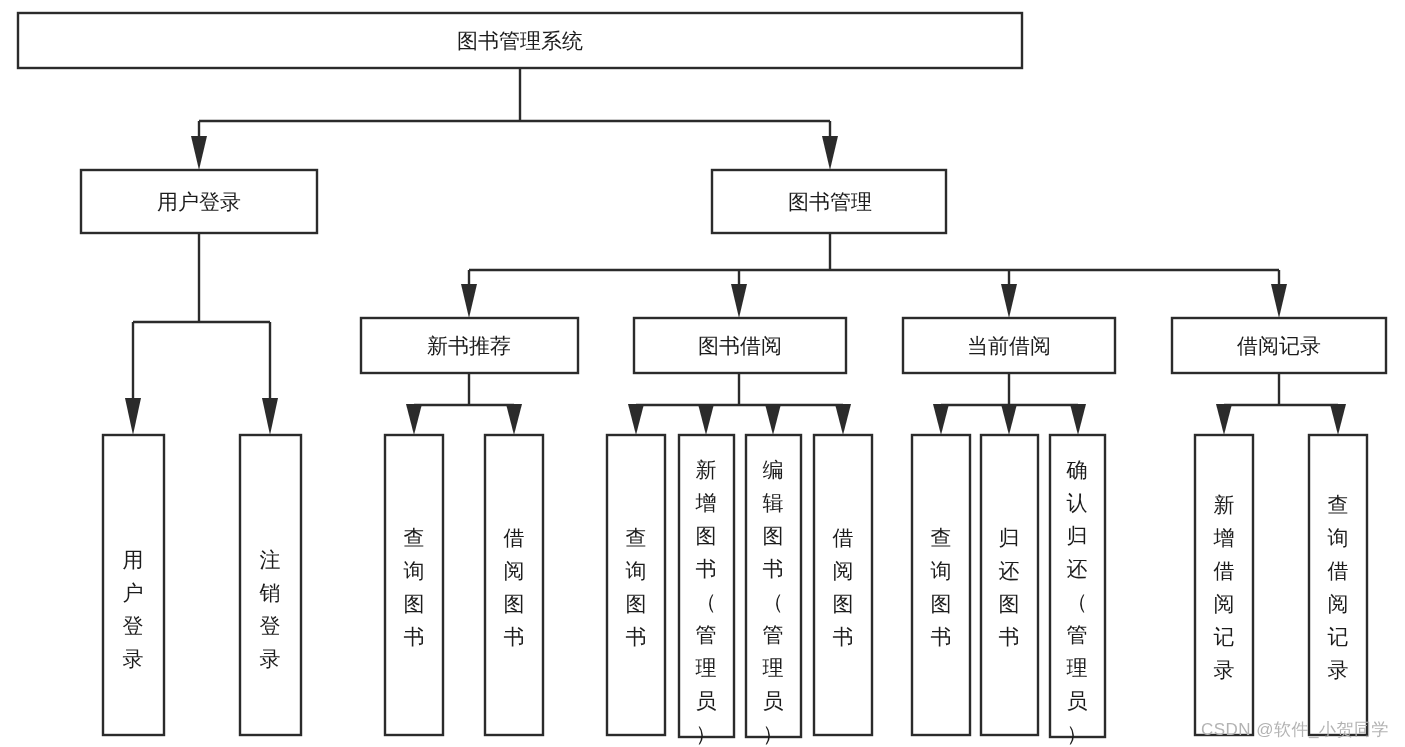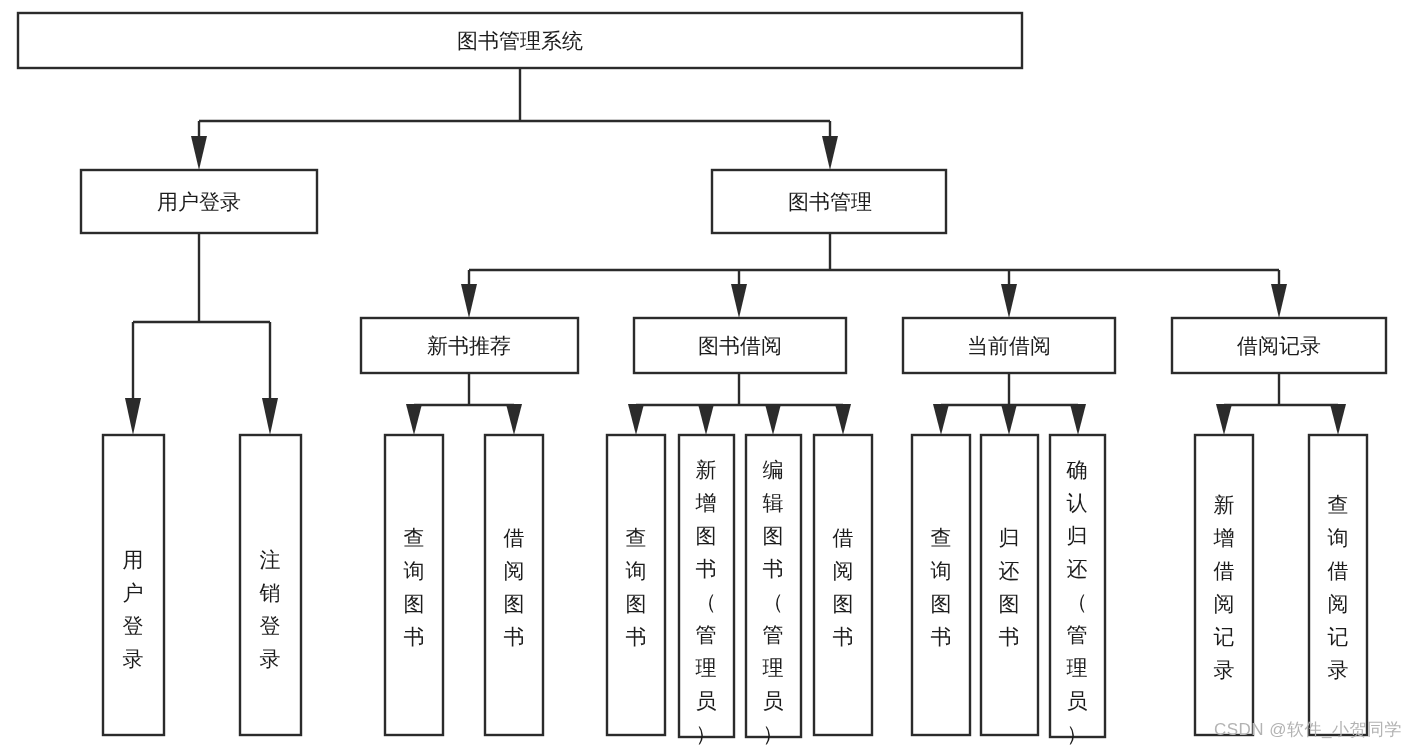--- a/index.html
+++ b/index.html
@@ -50,21 +50,21 @@
     dominant-baseline: middle;
   }
   .leaf-label {
     fill: #1c1c1c;
     font-family: "Liberation Sans", "DejaVu Sans", sans-serif;
     font-size: 21px;
     text-anchor: middle;
   }
   .watermark {
     position: absolute;
-    right: 3px;
+    right: 16px;
     bottom: 6px;
     font-family: "Liberation Sans", "DejaVu Sans", sans-serif;
     font-size: 17px;
     color: #b3b3b3;
     white-space: nowrap;
     user-select: none;
     letter-spacing: 0.5px;
   }
 </style>
 </head>

